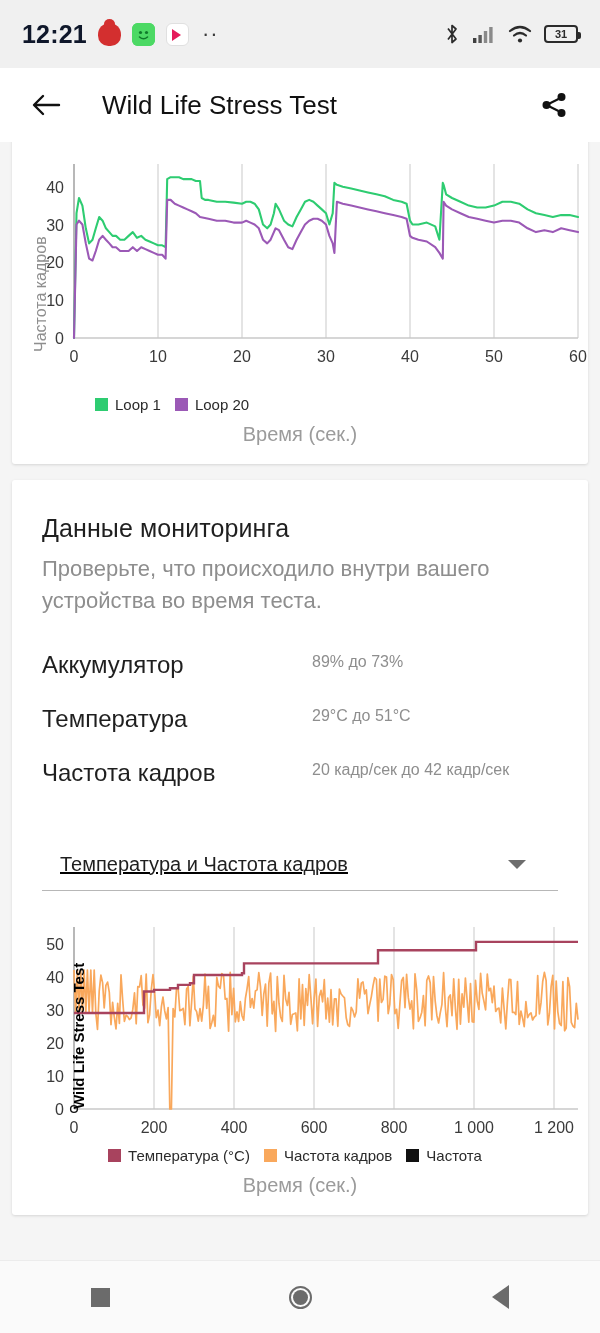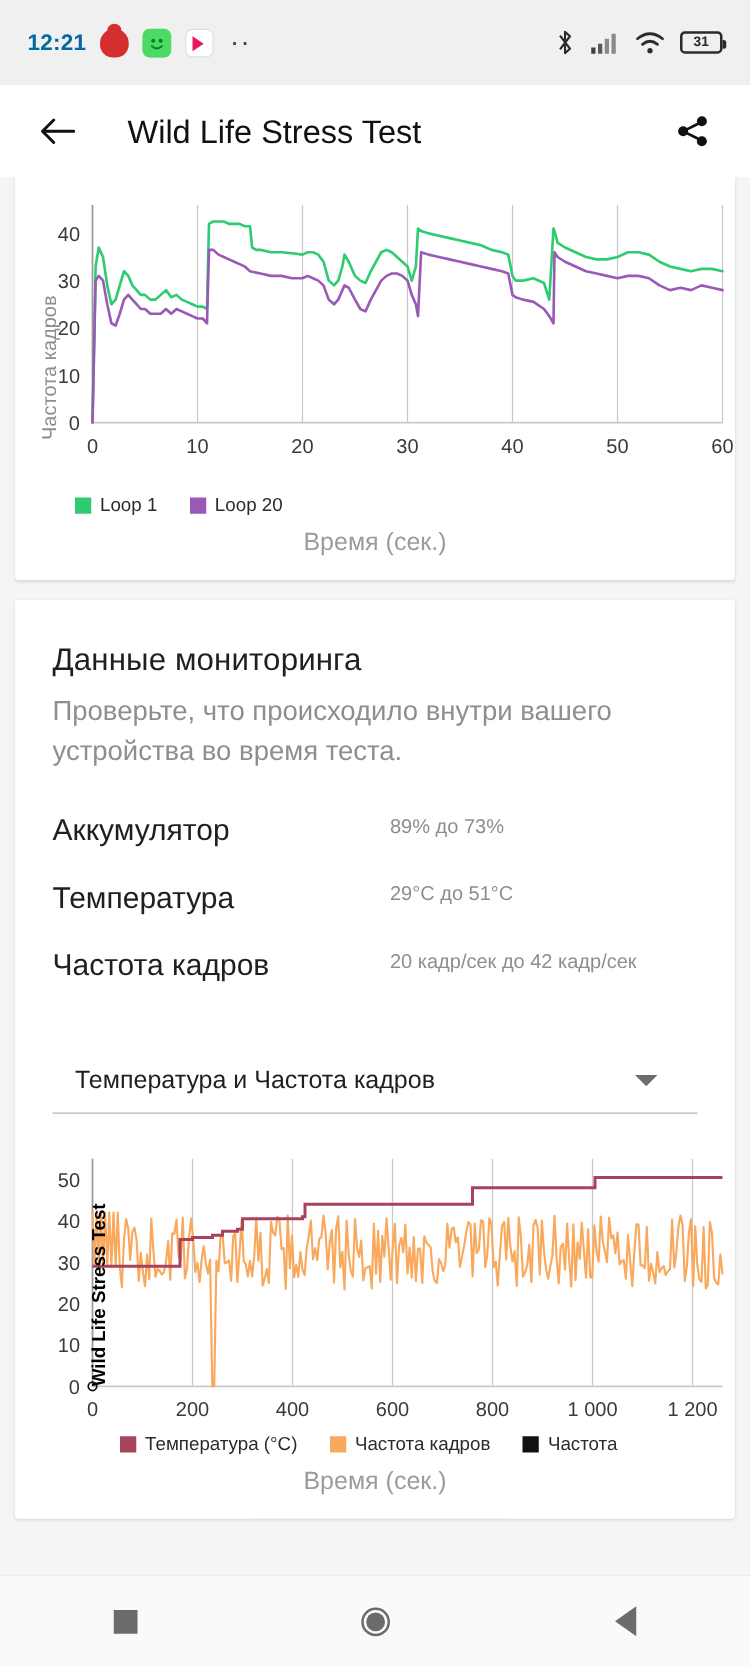--- a/index.html
+++ b/index.html
@@ -10,21 +10,21 @@
     overflow: hidden;
   }
   .screen { position: relative; width: 600px; height: 1333px; background: #f5f5f5; }
 
   
   .statusbar {
     height: 68px; background: #f0f0f0;
     display: flex; align-items: center; padding: 0 22px;
   }
   .sb-left { display: flex; align-items: center; gap: 11px; }
-  .sb-time { font-size: 18px; font-weight: 700; color: #0369a1; letter-spacing: .2px; }
+  .sb-time { font-size: 25px; font-weight: 700; color: #0f172a; letter-spacing: .2px; }
   .sb-appicon { width: 23px; height: 23px; border-radius: 6px; display:block; }
   .ic-fire { background: #d32f2f; border-radius: 50% 50% 45% 45%; position: relative; }
   .ic-fire::before { content:""; position:absolute; left:6px; top:-4px; width:11px; height:10px;
      background:#d32f2f; border-radius:50% 50% 40% 40%; }
   .ic-green { background: #4cd964; }
   .ic-green::after { content:""; position:absolute; }
   .ic-play { background: #ffffff; border: 1px solid #e0e0e0; position: relative; }
   .ic-play::after { content:""; position:absolute; left:5px; top:5px;
      border-left: 9px solid #e51b5a; border-top: 6px solid transparent; border-bottom: 6px solid transparent; }
   .sb-dots { font-size: 22px; color: #3a3a3a; letter-spacing: 1px; line-height: 8px; margin-left: 2px;}
@@ -50,38 +50,38 @@
   .content { position: absolute; top: 142px; left: 0; right: 0; bottom: 73px; background: #f5f5f5; overflow: hidden; }
   .card {
     background: #fff; margin: 0 12px 16px 12px; border-radius: 3px;
     box-shadow: 0 1px 3px rgba(0,0,0,.13);
   }
   .card.first { margin-top: -14px; padding-top: 14px; }
 
   
   .chartwrap { position: relative; }
   .chart-svg { display: block; width: 100%; }
-  .legend { display: flex; align-items: center; gap: 16px; padding: 4px 0 0 48px; flex-wrap: wrap; }
+  .legend { display: flex; align-items: center; gap: 4px; padding: 4px 0 0 83px; flex-wrap: wrap; }
   .legend-item { display: flex; align-items: center; gap: 7px; margin-right: 10px; }
   .legend-sw { width: 13px; height: 13px; display: block; }
   .legend-label { font-size: 15px; color: #2b2b2b; }
   .axis-caption { text-align: center; font-size: 20px; color: #9b9b9b; padding: 10px 0 18px 0; }
 
   
   .mon { padding: 34px 30px 26px 30px; }
   .mon-title { font-size: 25px; color: #1f1f1f; font-weight: 400; letter-spacing: .1px; }
   .mon-sub { font-size: 22px; color: #8e8e8e; line-height: 1.45; margin-top: 10px; max-width: 460px; }
   .mon-rows { margin-top: 34px; }
   .mon-row { display: flex; margin-bottom: 26px; }
   .mon-key { width: 270px; font-size: 24px; color: #1f1f1f; flex: none; }
   .mon-val { font-size: 16px; color: #8e8e8e; line-height: 1.35; }
   .selectwrap { margin: 10px 30px 0 30px; }
   .select {
     display: flex; align-items: center; border-bottom: 1px solid #b7b7b7;
-    padding: 4px 6px 14px 18px; max-width: 556px;
+    padding: 4px 6px 14px 18px; max-width: 556px; text-decoration: underline;
   }
   .select-text { font-size: 20px; color: #1f1f1f; }
   .caret { margin-left: auto; margin-right: 26px; width: 0; height: 0;
     border-left: 9px solid transparent; border-right: 9px solid transparent; border-top: 9px solid #6d6d6d; }
 
   
   .navbar {
     position: absolute; bottom: 0; left: 0; right: 0; height: 73px;
     background: #fafafa; border-top: 1px solid #ececec;
     display: flex; align-items: center; justify-content: space-around;

